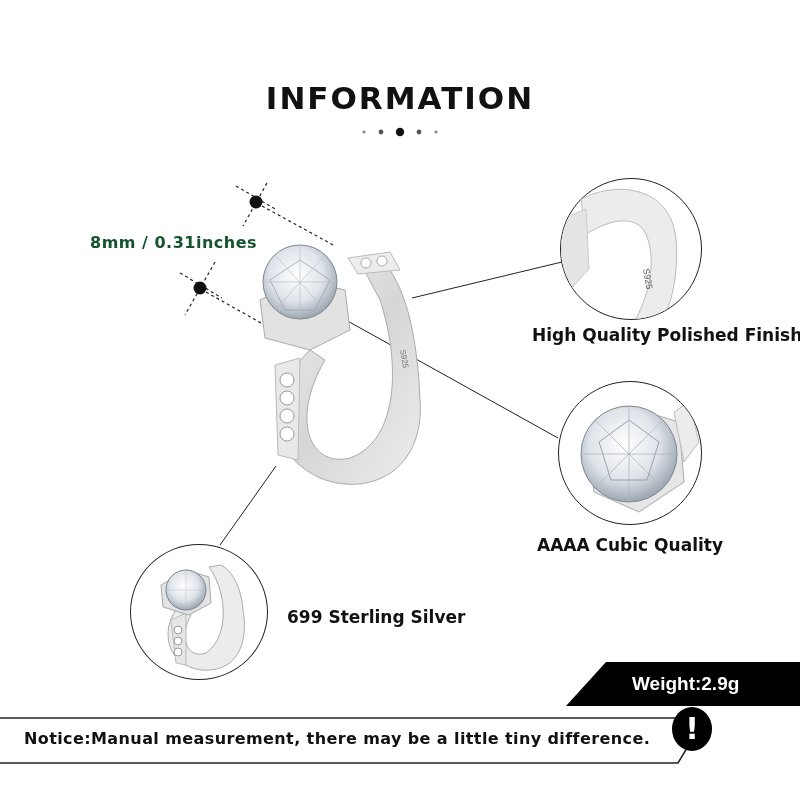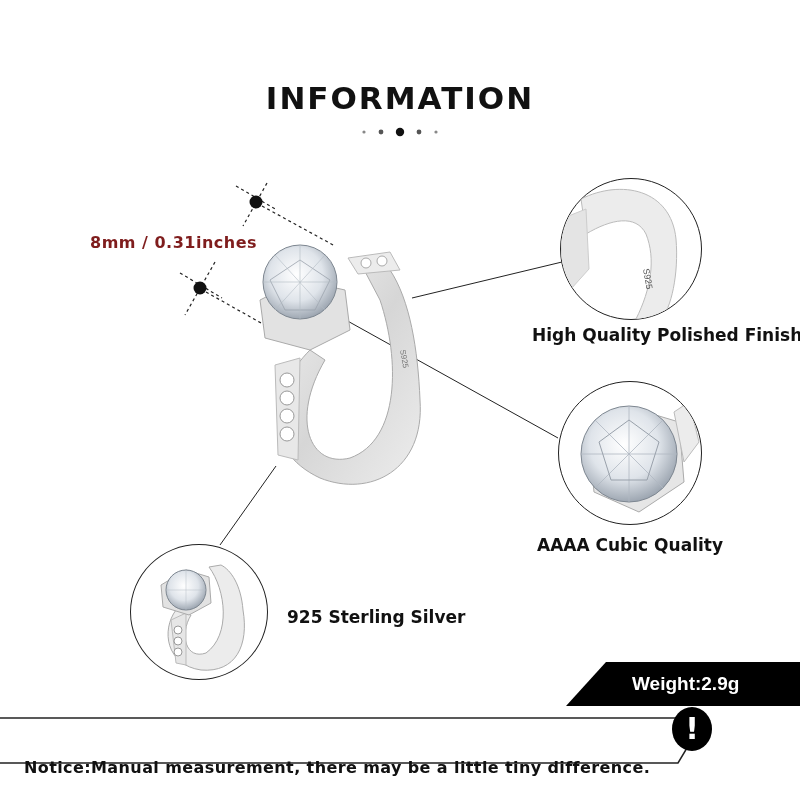--- a/index.html
+++ b/index.html
@@ -1,26 +1,26 @@
 <!DOCTYPE html>
 <html><head>
 <meta charset="utf-8">
 <style>
   html, body { margin:0; padding:0; background:#ffffff; }
   body { width:800px; height:800px; position:relative; overflow:hidden; font-family:"Liberation Sans", sans-serif; color:#111; }
   .abs { position:absolute; }
   .title { left:0; width:800px; top:80px; text-align:center; font-family:"DejaVu Sans", sans-serif; font-weight:bold; font-size:31px; letter-spacing:2px; color:#111; }
   .dots { left:355px; top:126px; width:90px; height:12px; }
-  .measure-label { left:90px; top:233px; font-family:"DejaVu Sans", sans-serif; font-weight:bold; font-size:16px; letter-spacing:0.5px; color:#7f1d1d; }
+  .measure-label { left:90px; top:233px; font-family:"DejaVu Sans", sans-serif; font-weight:bold; font-size:16px; letter-spacing:0.5px; color:#14532d; }
   .feature-label { font-family:"DejaVu Sans", sans-serif; font-weight:bold; font-size:17px; color:#111; white-space:nowrap; }
   .circle { border:1.5px solid #222; border-radius:50%; background:#fff; overflow:hidden; }
   .weight-bar { left:566px; top:662px; width:234px; height:44px; }
   .weight-text { left:632px; top:673px; font-family:"Liberation Sans", sans-serif; font-weight:bold; font-size:19px; color:#fff;text-align:center; }
   .notice-box { left:0; top:716px; width:720px; height:48px; }
-  .notice-text { left:24px; top:729px; font-family:"DejaVu Sans", sans-serif; font-weight:bold; font-size:16px; letter-spacing:0.4px; color:#111; white-space:nowrap;margin-top:29px; }
+  .notice-text { left:24px; top:729px; font-family:"DejaVu Sans", sans-serif; font-weight:bold; font-size:16px; letter-spacing:0.4px; color:#111; white-space:nowrap; }
   .warn { left:672px; top:707px; width:40px; height:44px; border-radius:50%; background:#000; color:#fff; text-align:center; font-family:"DejaVu Sans", sans-serif; font-weight:bold; font-size:30px; line-height:44px; }
 </style>
 </head>
 <body>
 
 <div class="abs title">INFORMATION</div>
 <svg class="abs dots" viewBox="0 0 90 12">
   <circle cx="9" cy="6" r="1.6" fill="#888"></circle>
   <circle cx="26" cy="6" r="2.4" fill="#555"></circle>
   <circle cx="45" cy="6" r="4.2" fill="#111"></circle>
@@ -100,21 +100,21 @@
     <path d="M45 65 C 30 85, 35 120, 70 125 C 105 128, 118 100, 112 65 C 110 40, 100 25, 90 20 L 78 22 C 95 45, 100 90, 75 108 C 55 115, 48 90, 60 70 Z" fill="#ececec" stroke="#aaa"></path>
     <path d="M40 75 L 55 68 L 55 120 L 45 118 Z" fill="#e6e6e6" stroke="#bbb"></path>
     <circle cx="47" cy="85" r="4" fill="#fff" stroke="#999"></circle>
     <circle cx="47" cy="96" r="4" fill="#fff" stroke="#999"></circle>
     <circle cx="47" cy="107" r="4" fill="#fff" stroke="#999"></circle>
     <polygon points="30,40 55,25 78,32 80,58 58,70 32,62" fill="#e2e2e2" stroke="#aaa"></polygon>
     <circle cx="55" cy="45" r="20" fill="url(#gem)" stroke="#7d8690"></circle>
     <path d="M55 25 L 55 65 M35 45 L 75 45" stroke="#b4bcc5" stroke-width="0.5"></path>
   </svg>
 </div>
-<div class="abs feature-label" style="left:287px;top:607px;">925 Sterling Silver</div>
+<div class="abs feature-label" style="left:287px;top:607px;">699 Sterling Silver</div>
 
 <svg class="abs weight-bar" viewBox="0 0 234 44" preserveAspectRatio="none">
   <polygon points="40,0 234,0 234,44 0,44" fill="#000"></polygon>
 </svg>
 <div class="abs weight-text">Weight:2.9g</div>
 
 <svg class="abs notice-box" viewBox="0 0 720 48" preserveAspectRatio="none">
   <polyline points="0,2 705,2" fill="none" stroke="#222" stroke-width="1.5"></polyline>
   <polyline points="0,47 678,47 705,2" fill="none" stroke="#222" stroke-width="1.5"></polyline>
 </svg>

